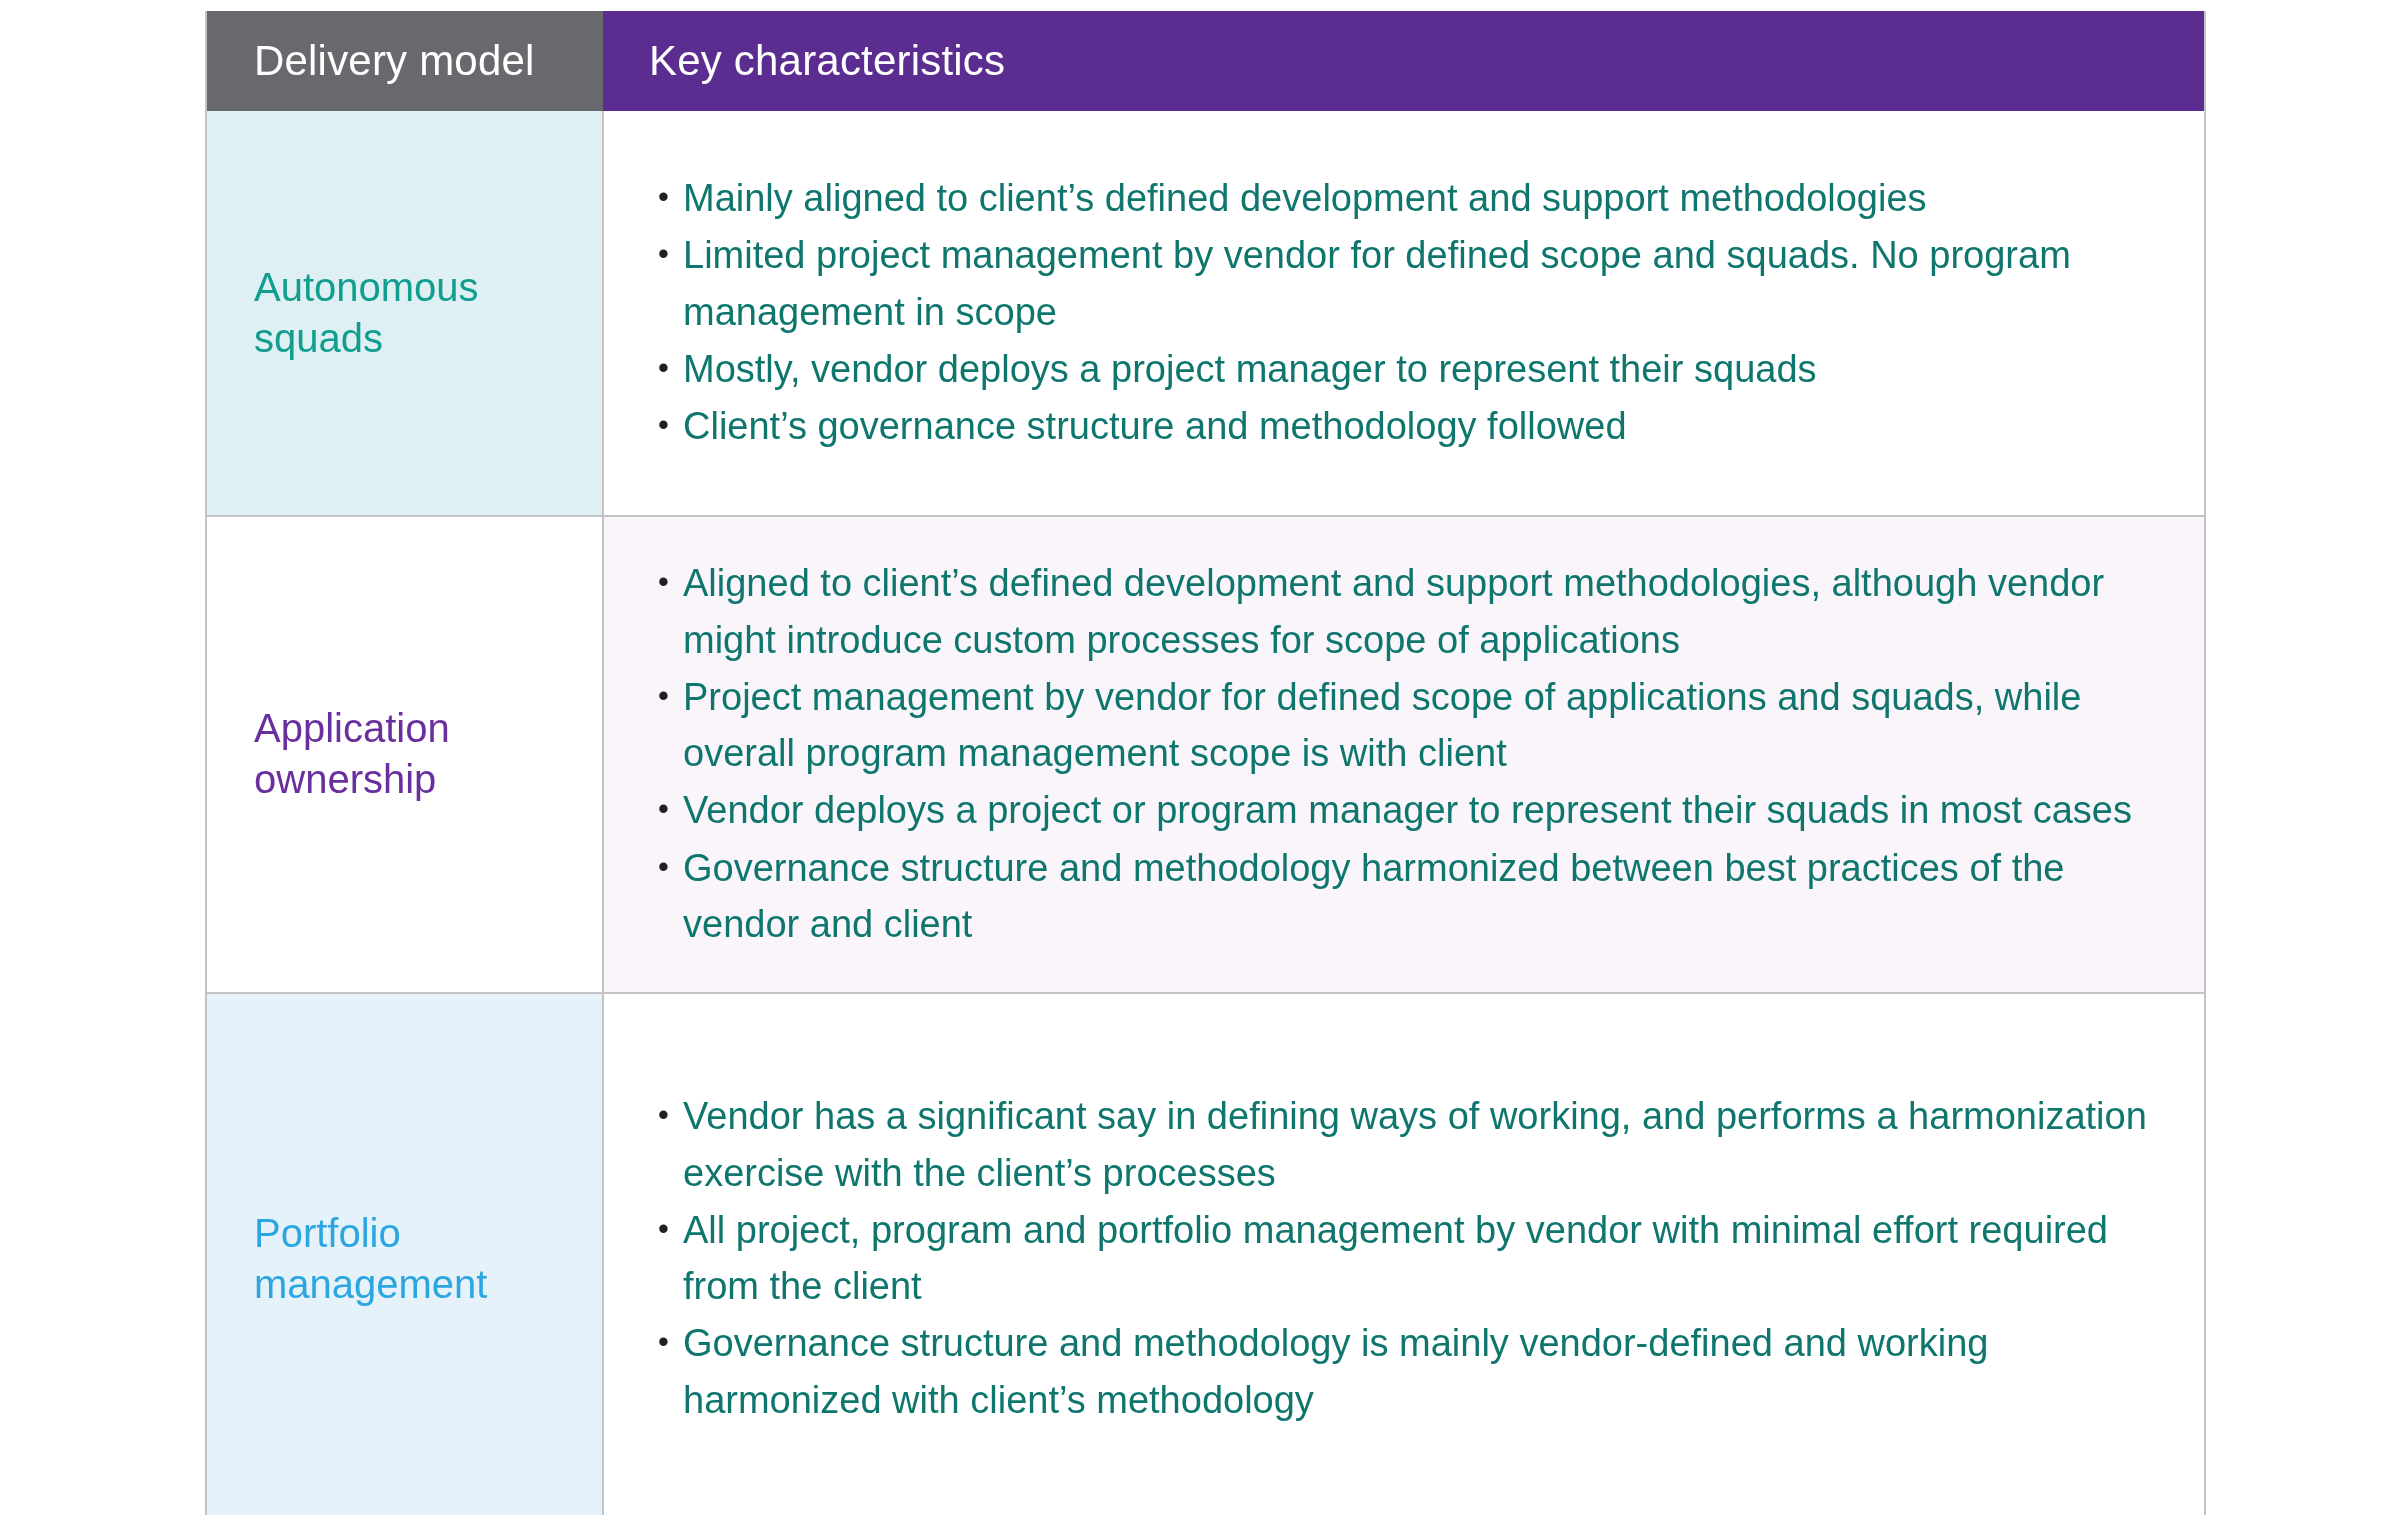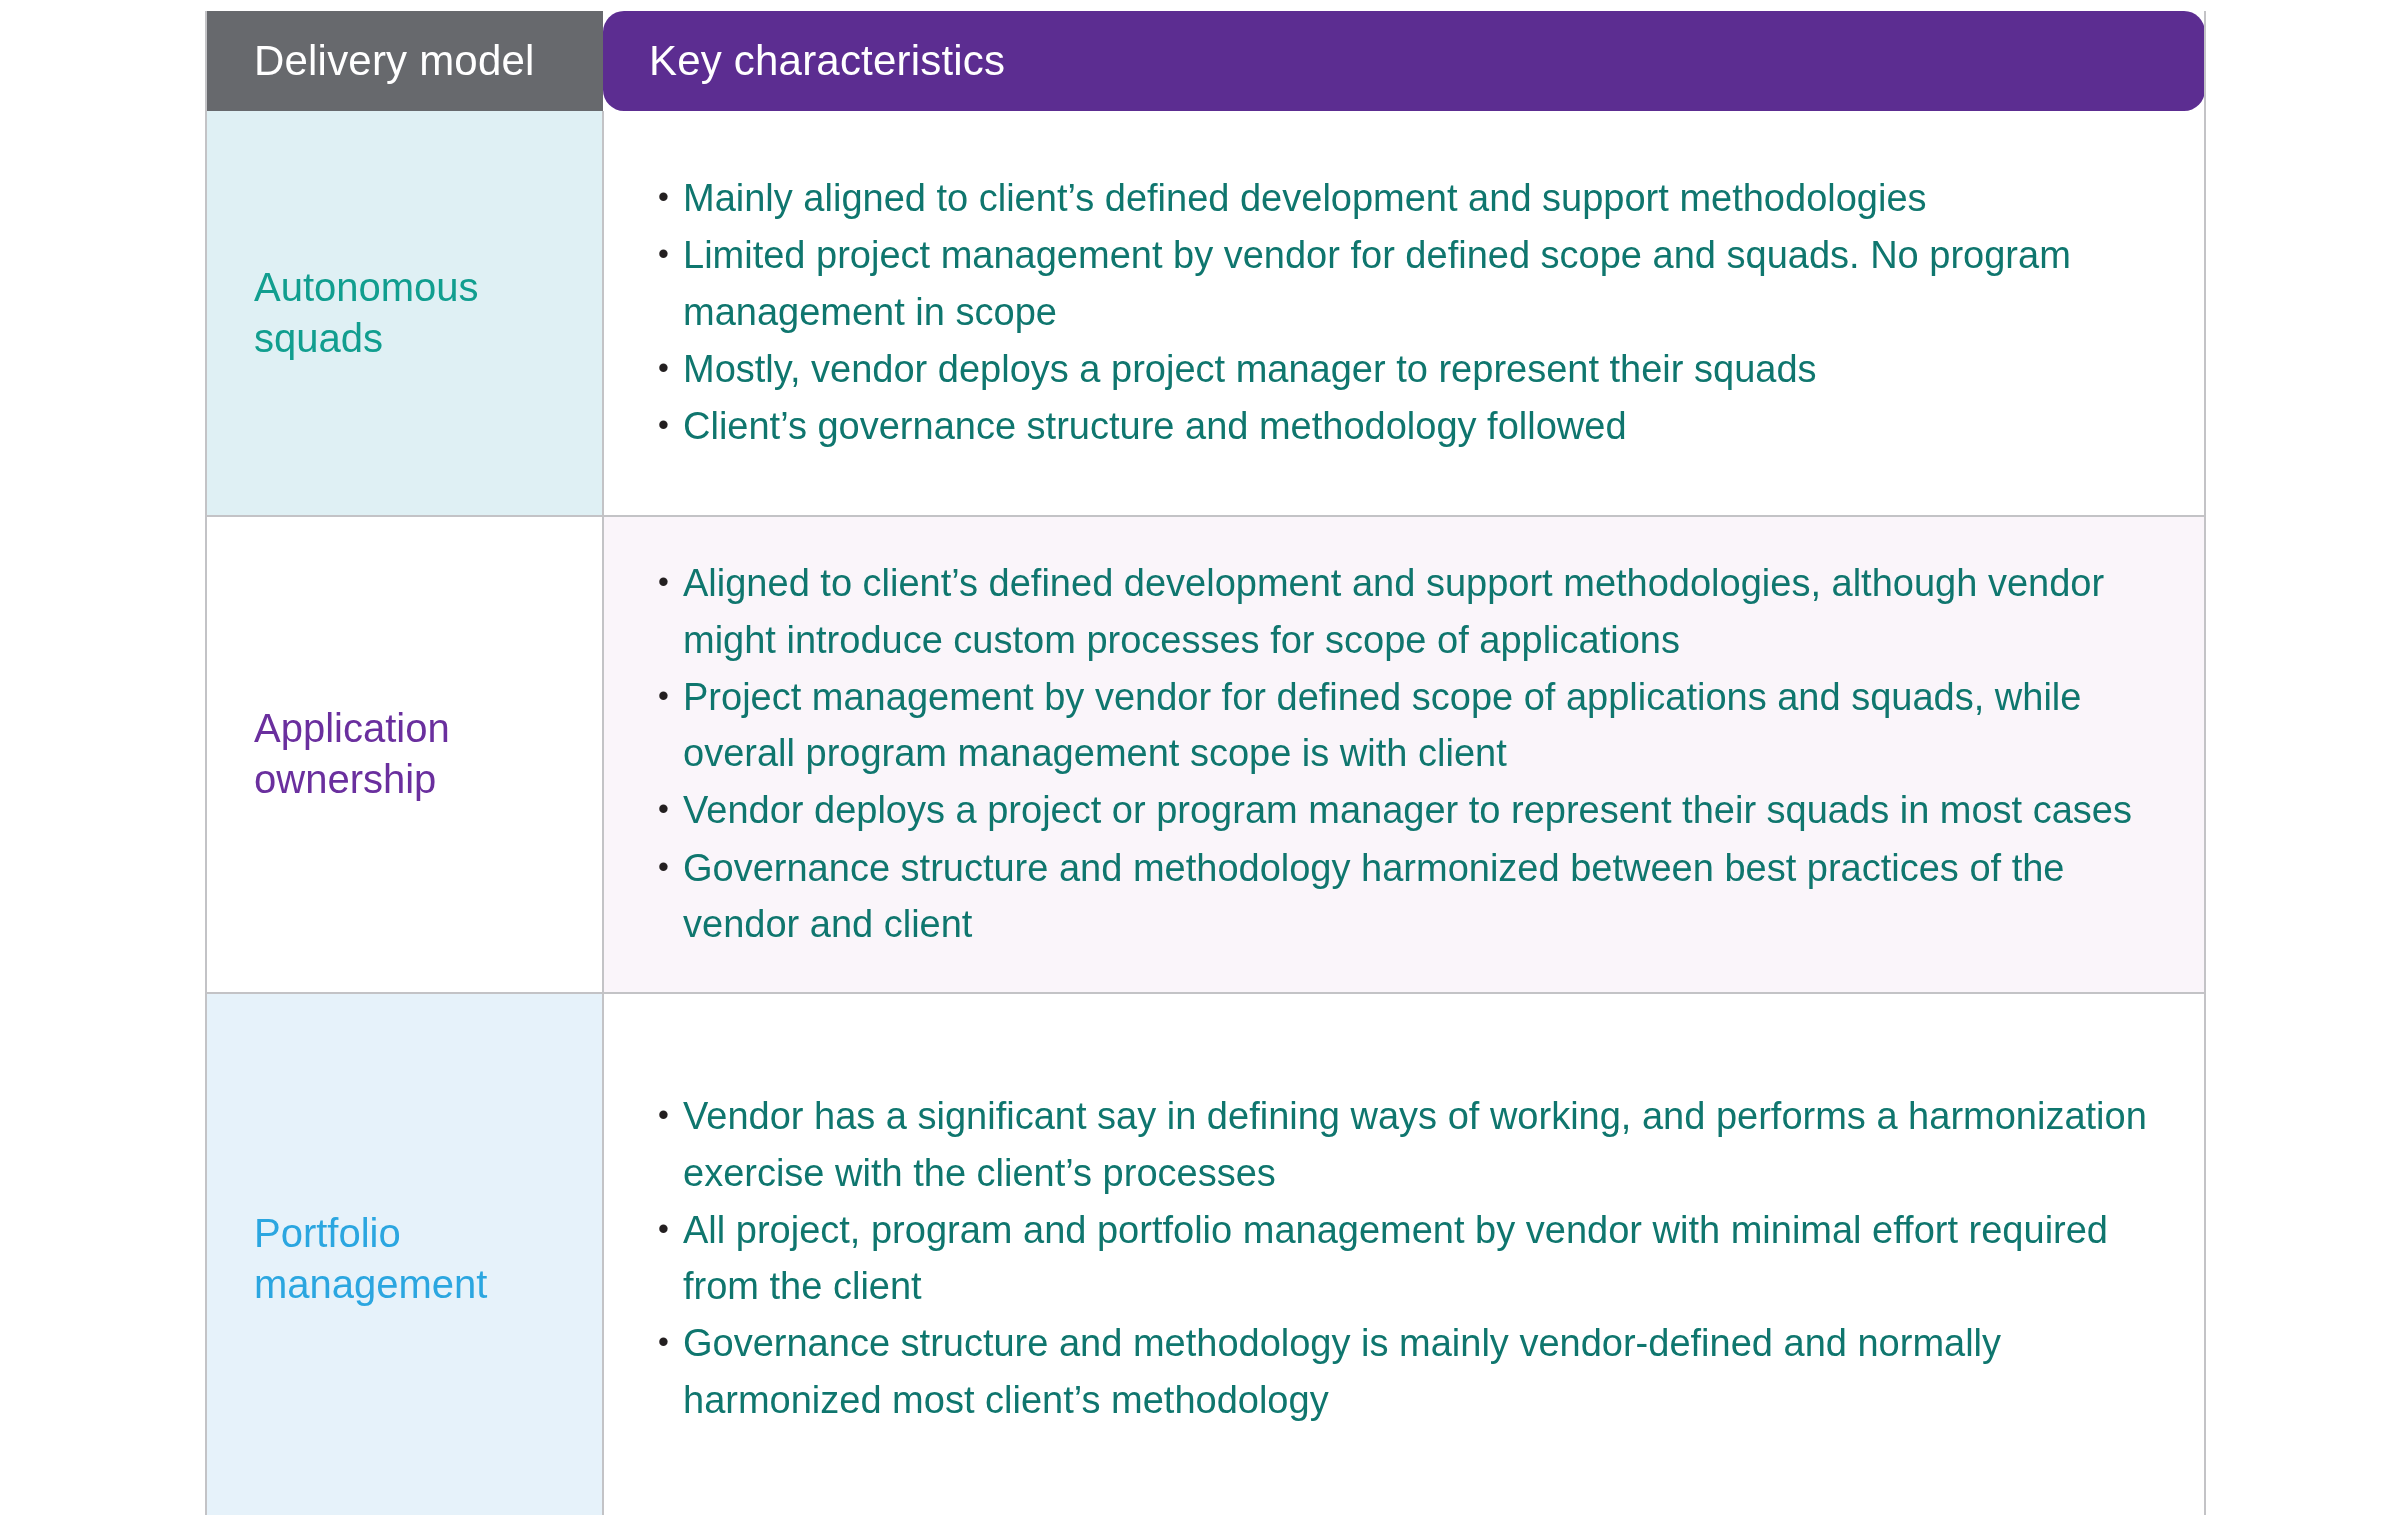--- a/index.html
+++ b/index.html
@@ -49,21 +49,20 @@
     height: 100px;
     vertical-align: middle;
     text-align: left;
   }
 
   th.head-model {
     background: #67696d;
   }
   th.head-chars {
     background: #5c2d91;
-    border-radius: 21px;
   }
 
   .head-label {
     display: block;
     color: #ffffff;
     font-size: 42px;
     line-height: 1.1;
     font-weight: 400;
     letter-spacing: 0.2px;
   }
@@ -193,21 +192,21 @@
 
         <tr class="row-portfolio">
           <td class="model-cell">
             <div class="model-label">Portfolio
 management</div>
           </td>
           <td class="chars-cell">
             <ul class="char-list">
               <li>Vendor has a significant say in defining ways of working, and performs a harmonization exercise with the client’s processes</li>
               <li>All project, program and portfolio management by vendor with minimal effort required from the client</li>
-              <li>Governance structure and methodology is mainly vendor-defined and normally harmonized most client’s methodology</li>
+              <li>Governance structure and methodology is mainly vendor-defined and working harmonized with client’s methodology</li>
             </ul>
           </td>
         </tr>
 
       </tbody>
     </table>
   </div>
 </div>
 
 

